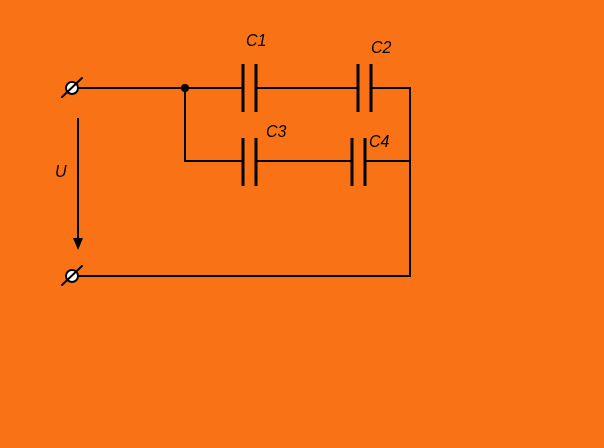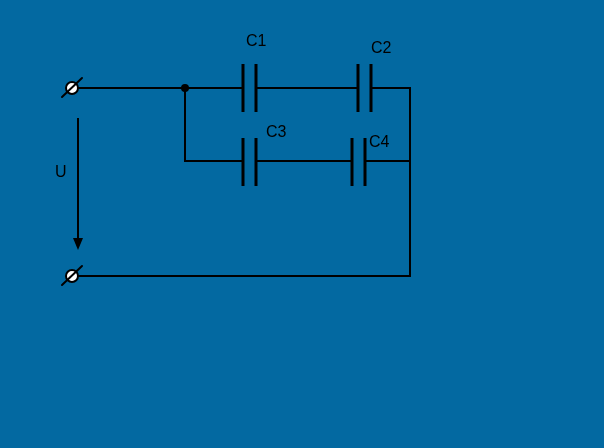--- a/index.html
+++ b/index.html
@@ -9,22 +9,23 @@
     }
     body {
       width: 604px;
       height: 448px;
       font-family: "Liberation Sans", sans-serif;
     }
     .stage {
       position: relative;
       width: 604px;
       height: 448px;
-      background: #0369a1;
+      background: #f97316;
       overflow: hidden;
+      font-style: italic;
     }
     svg { display: block; }
     .wire {
       stroke: #000000;
       stroke-width: 2;
       fill: none;
       stroke-linecap: square;
     }
     .plate {
       stroke: #000000;

